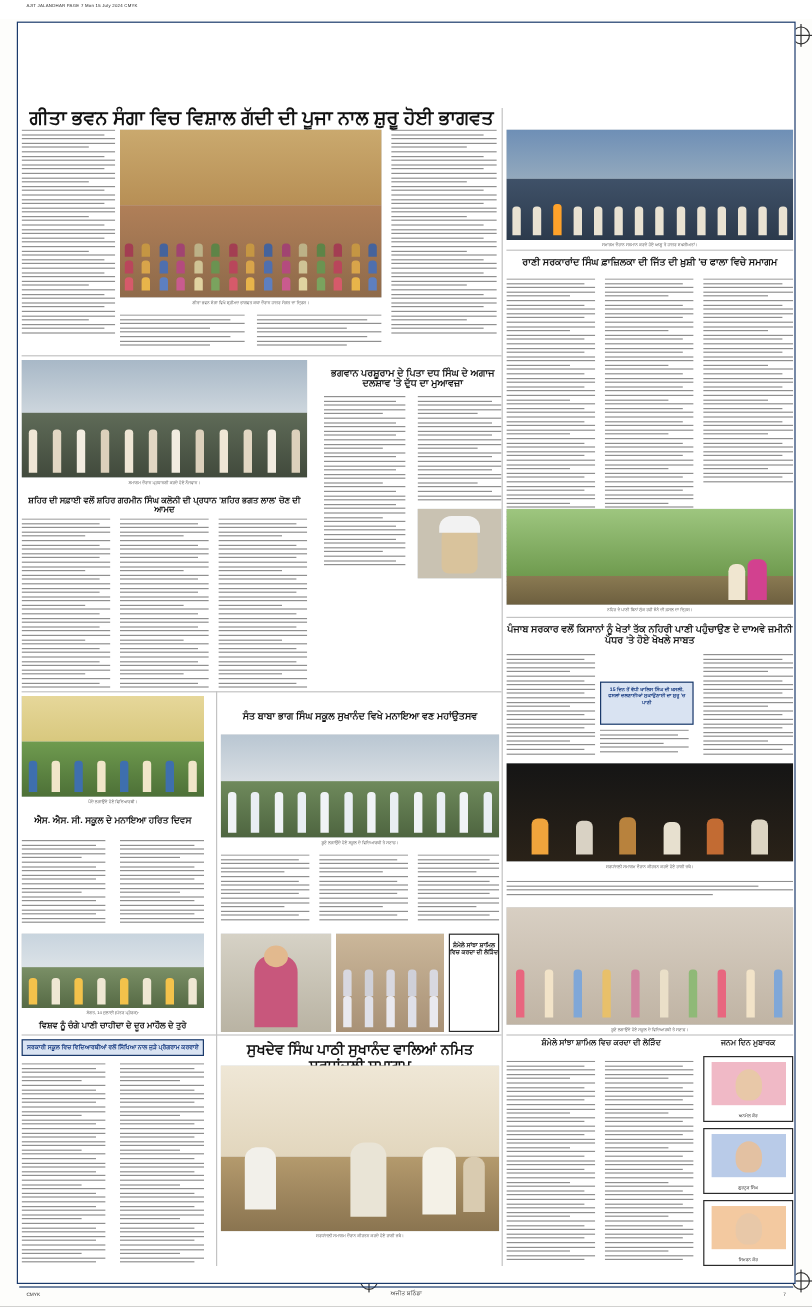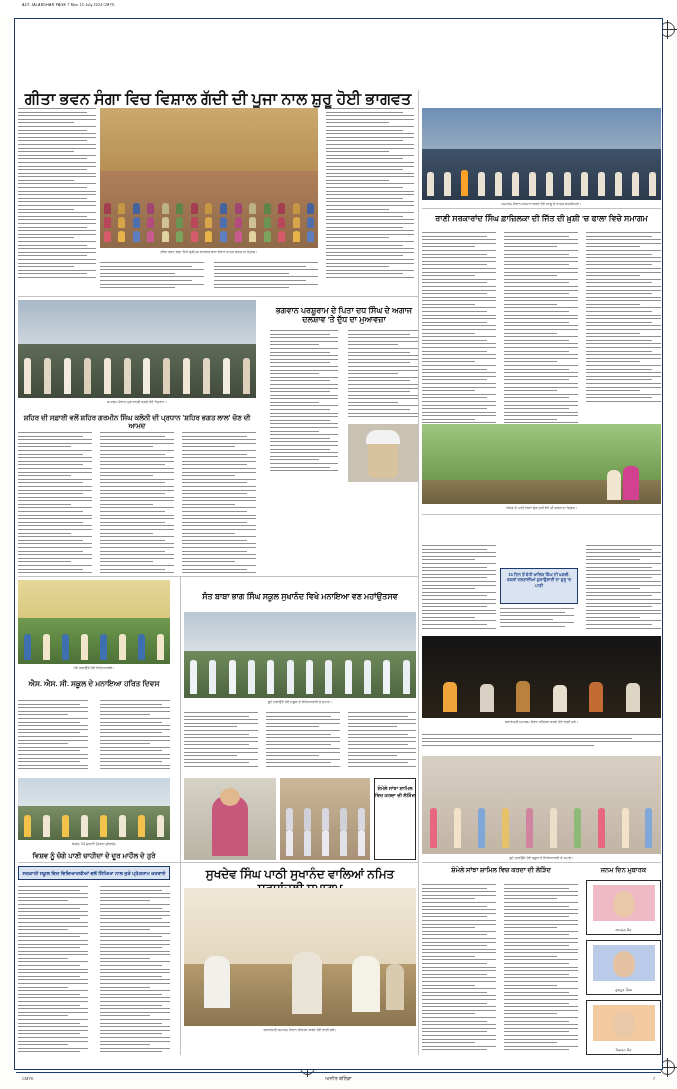--- a/index.html
+++ b/index.html
@@ -717,20 +717,21 @@
     <i class="f"></i>
       <i class="m"></i>
       <i class="f"></i>
       <i class="f"></i>
       <i class="s"></i>
       <i class="f"></i>
       <i class="m"></i>
       <i class="f"></i>
   </div>
 
+  <div class="hl" style="left:422px;top:520px;width:239px;font-size:8px;">ਪੰਜਾਬ ਸਰਕਾਰ ਵਲੋਂ ਕਿਸਾਨਾਂ ਨੂੰ ਖੇਤਾਂ ਤੱਕ ਨਹਿਰੀ ਪਾਣੀ ਪਹੁੰਚਾਉਣ ਦੇ ਦਾਅਵੇ ਜ਼ਮੀਨੀ ਪੱਧਰ 'ਤੇ ਹੋਏ ਖੋਖਲੇ ਸਾਬਤ</div>
   <div class="lines" style="left:422px;top:545px;width:74px;height:86px;">
     <i class="f"></i>
       <i class="m"></i>
       <i class="f"></i>
       <i class="f"></i>
       <i class="s"></i>
       <i class="f"></i>
       <i class="m"></i>
       <i class="f"></i>
     <i class="f"></i>

